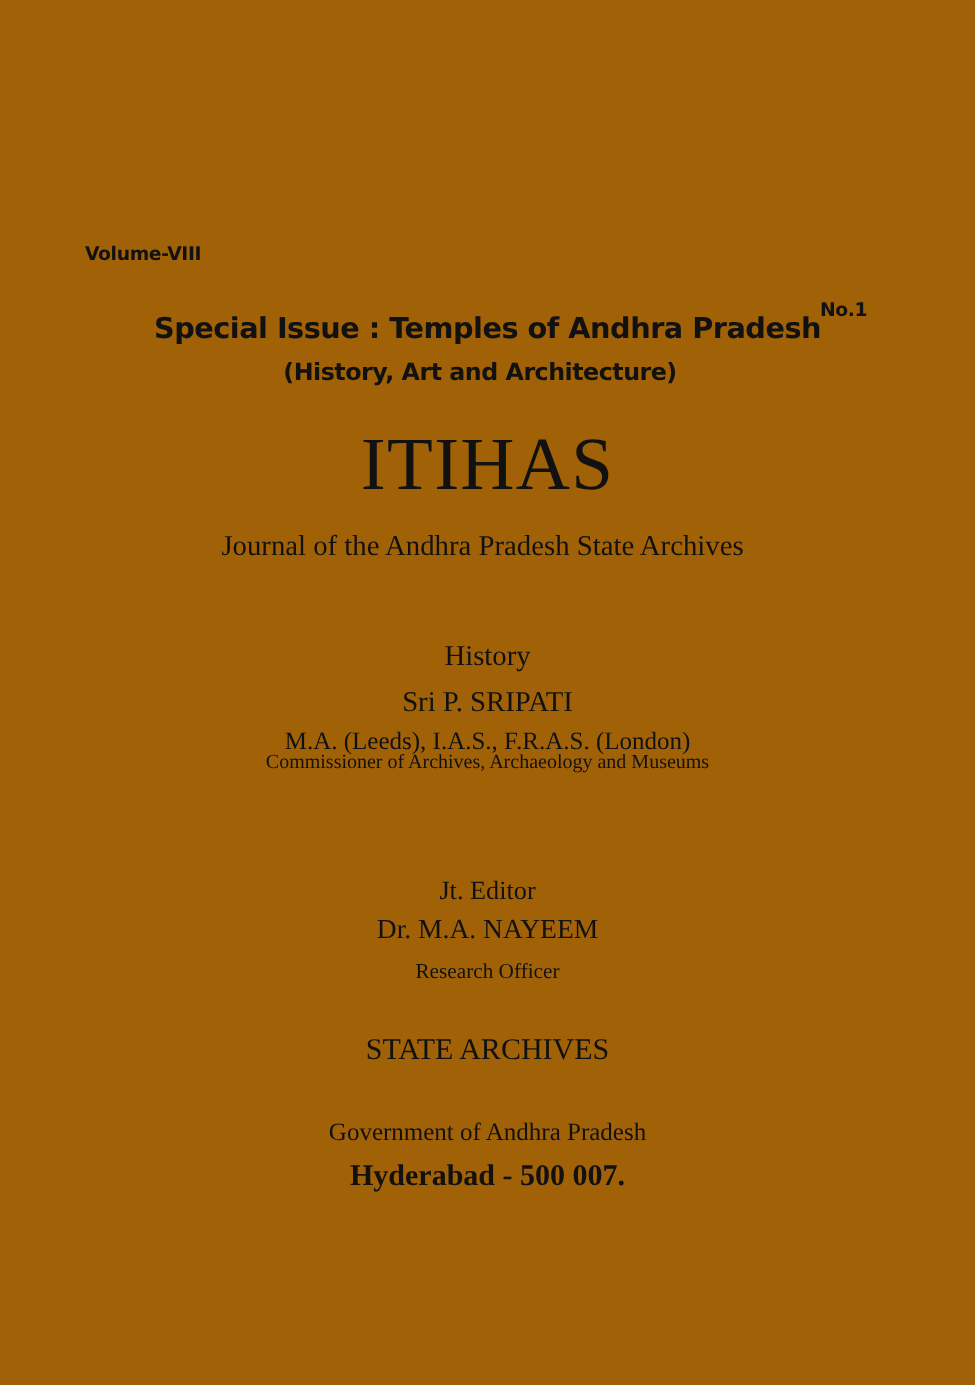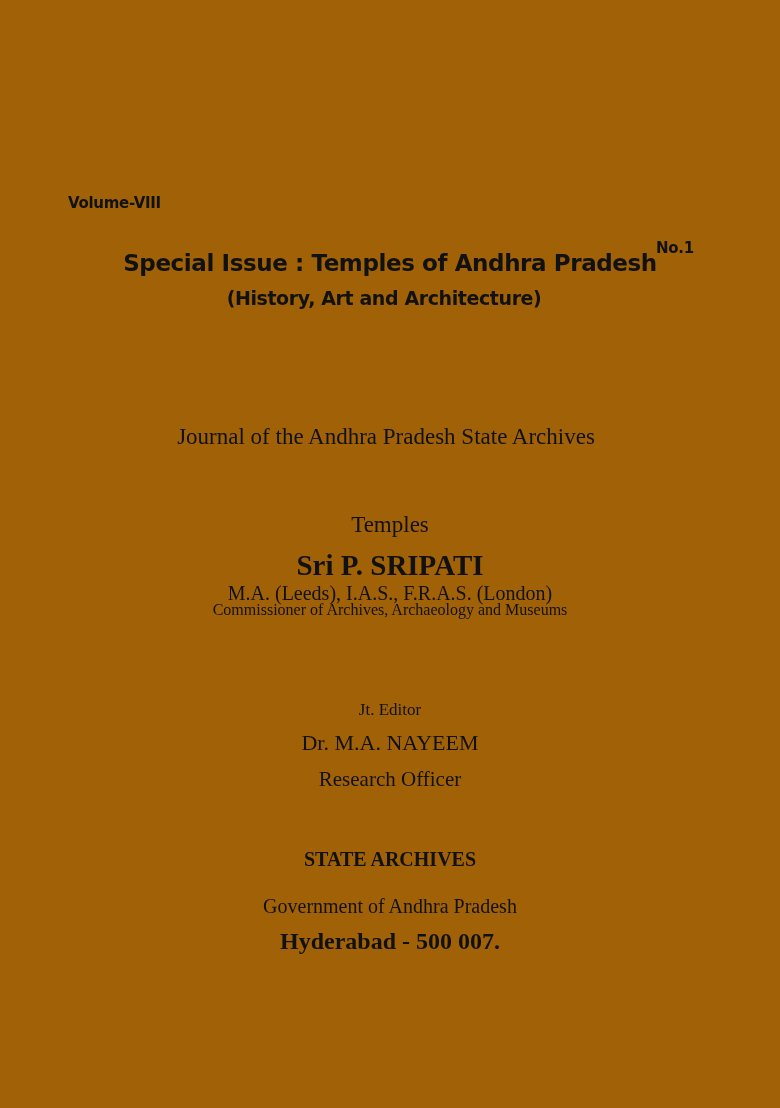--- a/index.html
+++ b/index.html
@@ -33,47 +33,48 @@
     #volume { left: 68px; top: 194px; font-size: 15px; letter-spacing: -0.3px; }
     #number  { left: 656px; top: 192px; font-size: 15px; letter-spacing: -0.3px; margin-top: 47px; }
 
     #special-issue { top: 250px; font-size: 23px; letter-spacing: -0.4px; }
     #special-sub   { top: 287px; font-size: 19px; letter-spacing: -0.4px; left: -6px; }
 
     #journal-title { top: 337px; font-size: 60px; letter-spacing: 1px; }
     #journal-sub   { top: 424px; font-size: 23px; left: -4px; }
 
     #editor-label { top: 512px; font-size: 23px; }
-    #editor-name  { top: 549px; font-size: 29px; font-weight: bold; }
+    #editor-name  { top: 549px; font-size: 23px; font-weight: normal; }
     #editor-quals { top: 582px; font-size: 20px; }
     #editor-role  { top: 601px; font-size: 16px; }
 
-    #jt-editor-label { top: 700px; font-size: 17px; }
+    #jt-editor-label { top: 700px; font-size: 21px; }
     #jt-editor-name  { top: 730px; font-size: 22px; font-weight: normal; }
-    #jt-editor-role  { top: 767px; font-size: 21px; }
+    #jt-editor-role  { top: 767px; font-size: 17px; }
 
-    #pub-name     { top: 848px; font-size: 20px; font-weight: bold; }
+    #pub-name     { top: 827px; font-size: 24px; font-weight: normal; }
     #pub-govt     { top: 895px; font-size: 20px; font-weight: normal; }
     #pub-address  { top: 928px; font-size: 24px; font-weight: bold; }
   </style>
 </head>
 <body>
 
 <div class="page">
 
   <div id="volume" class="abs sans-bold">Volume-VIII</div>
   <div id="number" class="abs sans-bold">No.1</div>
 
   <div id="special-issue" class="abs center sans-bold">Special Issue : Temples of Andhra Pradesh</div>
   <div id="special-sub" class="abs center sans-bold">(History, Art and Architecture)</div>
 
+  <div id="journal-title" class="abs center serif">ITIHAS</div>
   <div id="journal-sub" class="abs center serif">Journal of the Andhra Pradesh State Archives</div>
 
   <div>
-    <div id="editor-label" class="abs center serif">Temples</div>
+    <div id="editor-label" class="abs center serif">History</div>
     <div id="editor-name" class="abs center serif">Sri P. SRIPATI</div>
     <div id="editor-quals" class="abs center serif">M.A. (Leeds), I.A.S., F.R.A.S. (London)</div>
     <div id="editor-role" class="abs center serif">Commissioner of Archives, Archaeology and Museums</div>
   </div>
 
   <div>
     <div id="jt-editor-label" class="abs center serif">Jt. Editor</div>
     <div id="jt-editor-name" class="abs center serif">Dr. M.A. NAYEEM</div>
     <div id="jt-editor-role" class="abs center serif">Research Officer</div>
   </div>

